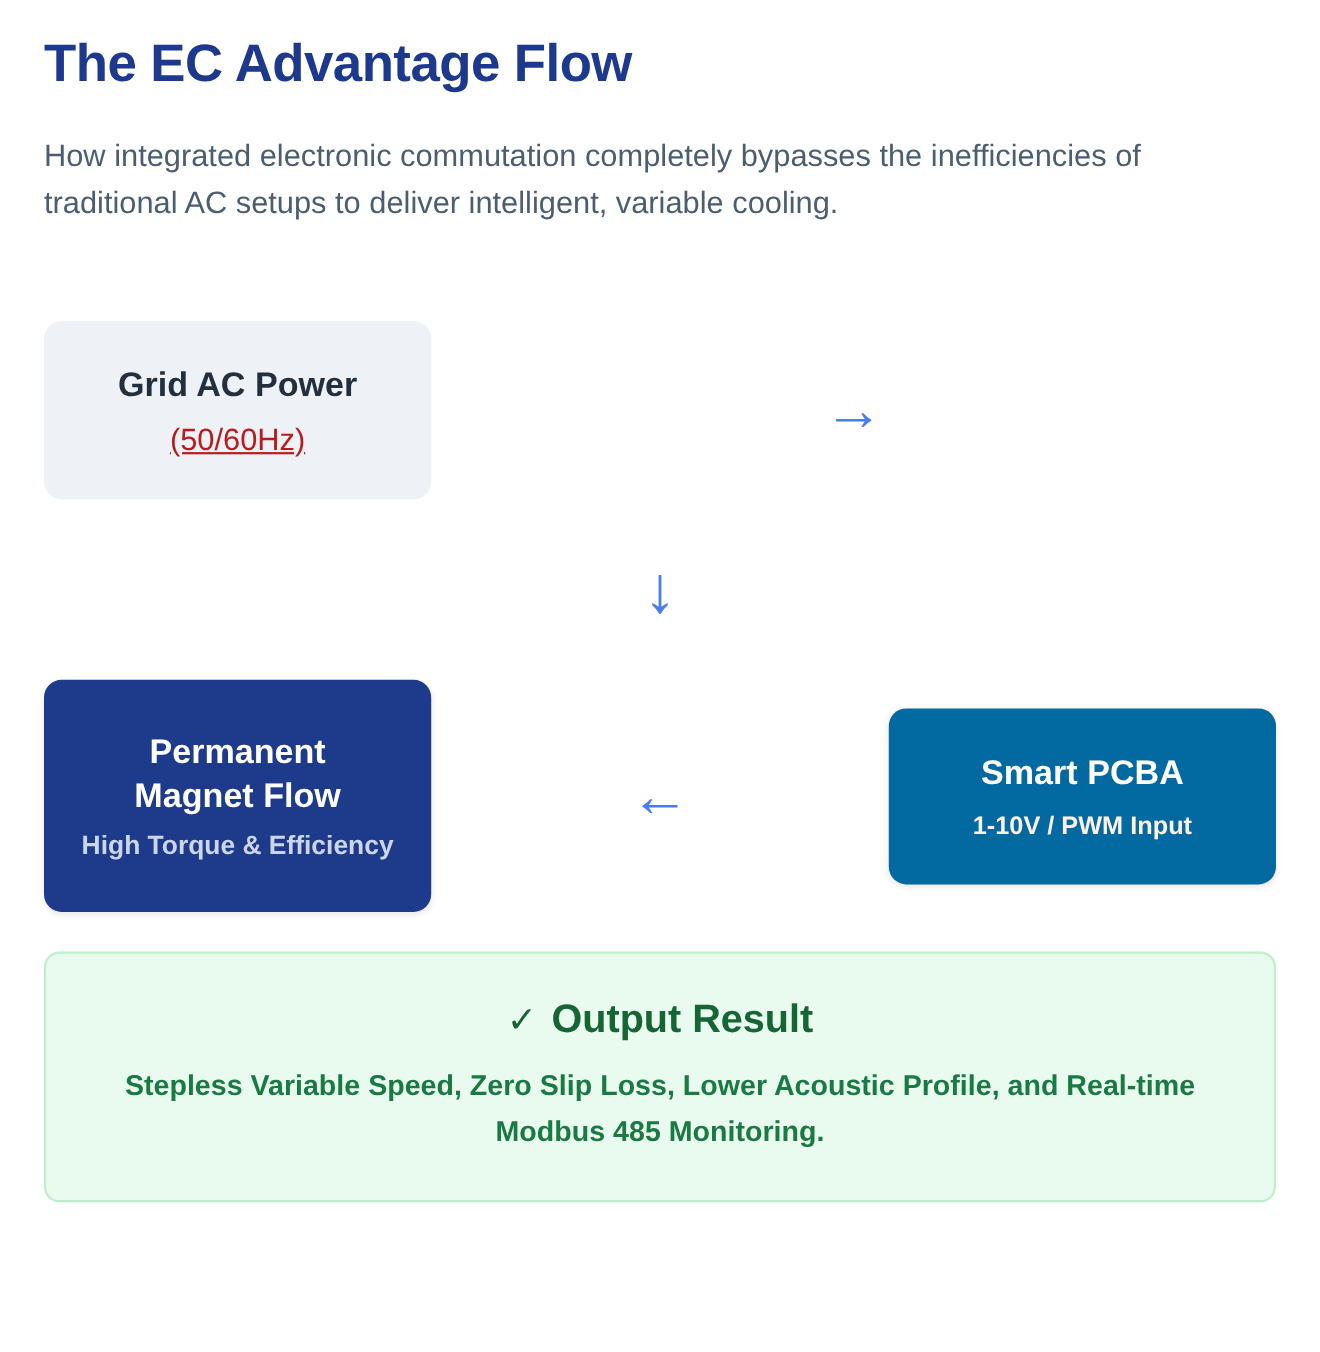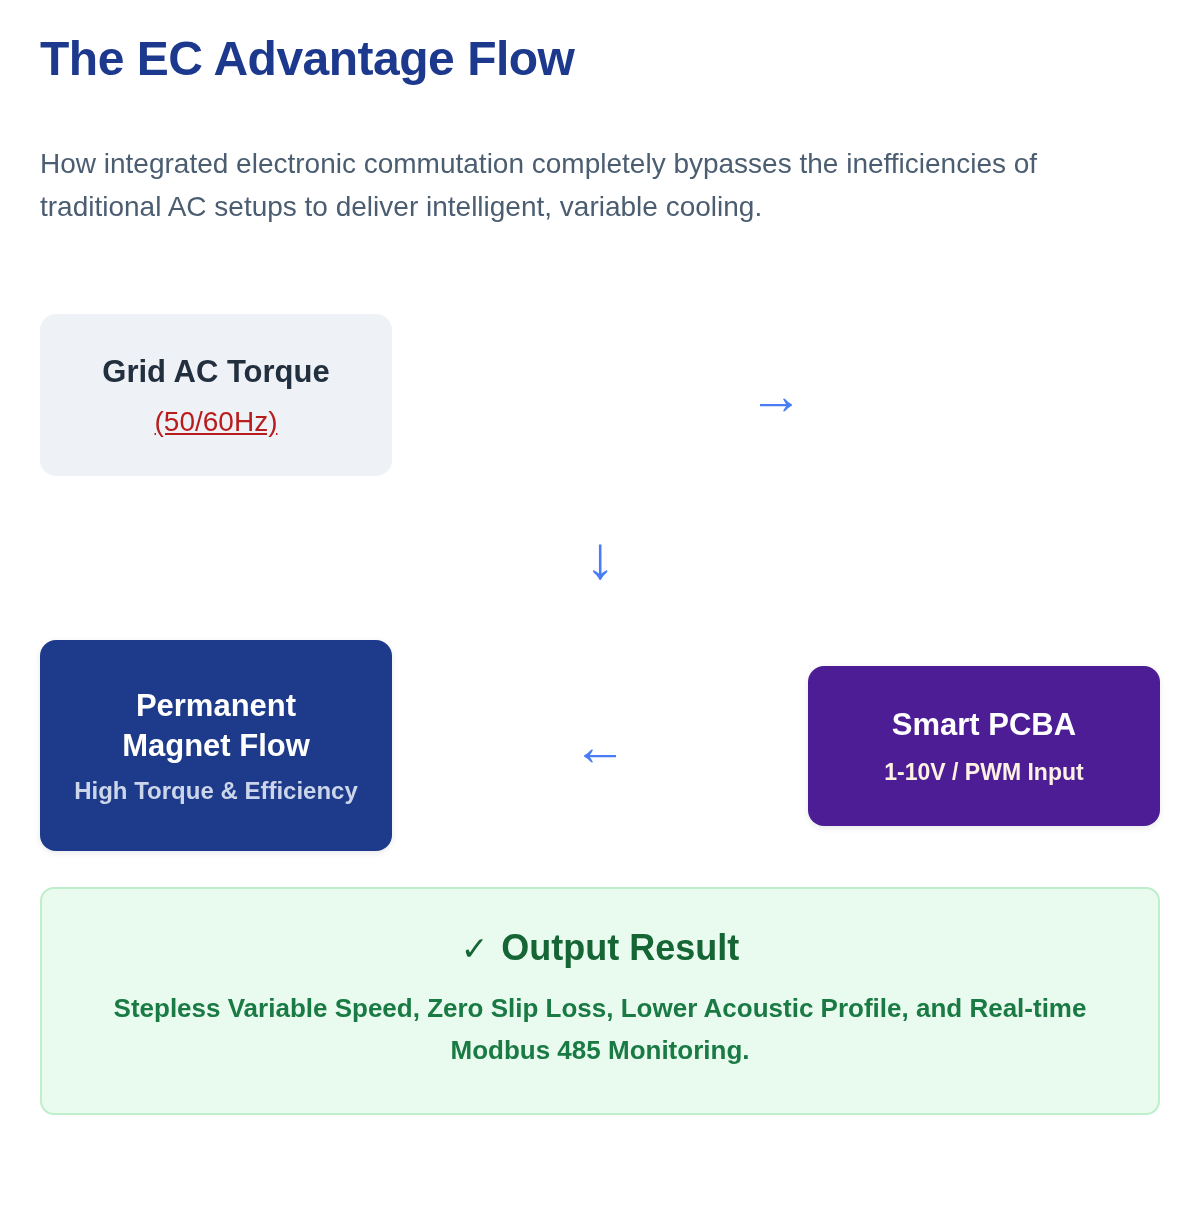--- a/index.html
+++ b/index.html
@@ -15,21 +15,21 @@
     padding: 30px 40px 16px;
   }
   .page-title {
     font-size: 48px;
     font-weight: 700;
     color: #1d398e;
     line-height: 58px;
     letter-spacing: -0.5px;
   }
   .page-subtitle {
-    margin-top: 54px;
+    margin-top: 32px;
     max-width: 1020px;
     font-size: 28px;
     color: #4b5d71;
     line-height: 43px;
   }
   .flow-row {
     display: flex;
     align-items: center;
   }
   .flow-row-top { margin-top: 86px; }
@@ -56,21 +56,21 @@
   }
   .box-gray   { background: #eef1f6; height: 162px; box-shadow: none; }
   .box-gray   .box-title { color: #222f3f; }
   .box-gray   .box-sub   { color: #b91c1c; font-weight: 400; font-size: 28px; text-decoration: underline; }
   .box-blue   { background: #3f7ef0; height: 208px; }
   .box-blue   .box-title { color: #ffffff; }
   .box-blue   .box-sub   { color: #dce9fd; margin-top: 16px; }
   .box-navy   { background: #1e3a8a; height: 211px; }
   .box-navy   .box-title { color: #ffffff; }
   .box-navy   .box-sub   { color: #ccd6ea; font-size: 24px; margin-top: 12px; }
-  .box-orange { background: #4c1d95; height: 160px; }
+  .box-orange { background: #0369a1; height: 160px; }
   .box-orange .box-title { color: #ffffff; }
   .box-orange .box-sub   { color: #fdf1e3; }
   .arrow-cell {
     flex: 1;
     text-align: center;
   }
   .arrow {
     color: #4a7df5;
     font-size: 54px;
     font-weight: 700;
@@ -124,21 +124,21 @@
 <div class="page">
 
   <h1 class="page-title">The EC Advantage Flow</h1>
 
   <p class="page-subtitle">How integrated electronic commutation completely bypasses the inefficiencies of traditional AC setups to deliver intelligent, variable cooling.</p>
 
   <div>
 
     <div class="flow-row flow-row-top">
       <div class="flow-box box-gray">
-        <div class="box-title">Grid AC Torque</div>
+        <div class="box-title">Grid AC Power</div>
         <div class="box-sub">(50/60Hz)</div>
       </div>
       <div class="arrow-cell">
         <span class="arrow">→</span>
       </div>
     </div>
 
     <div class="arrow-down-row">
       <span class="arrow">↓</span>
     </div>

